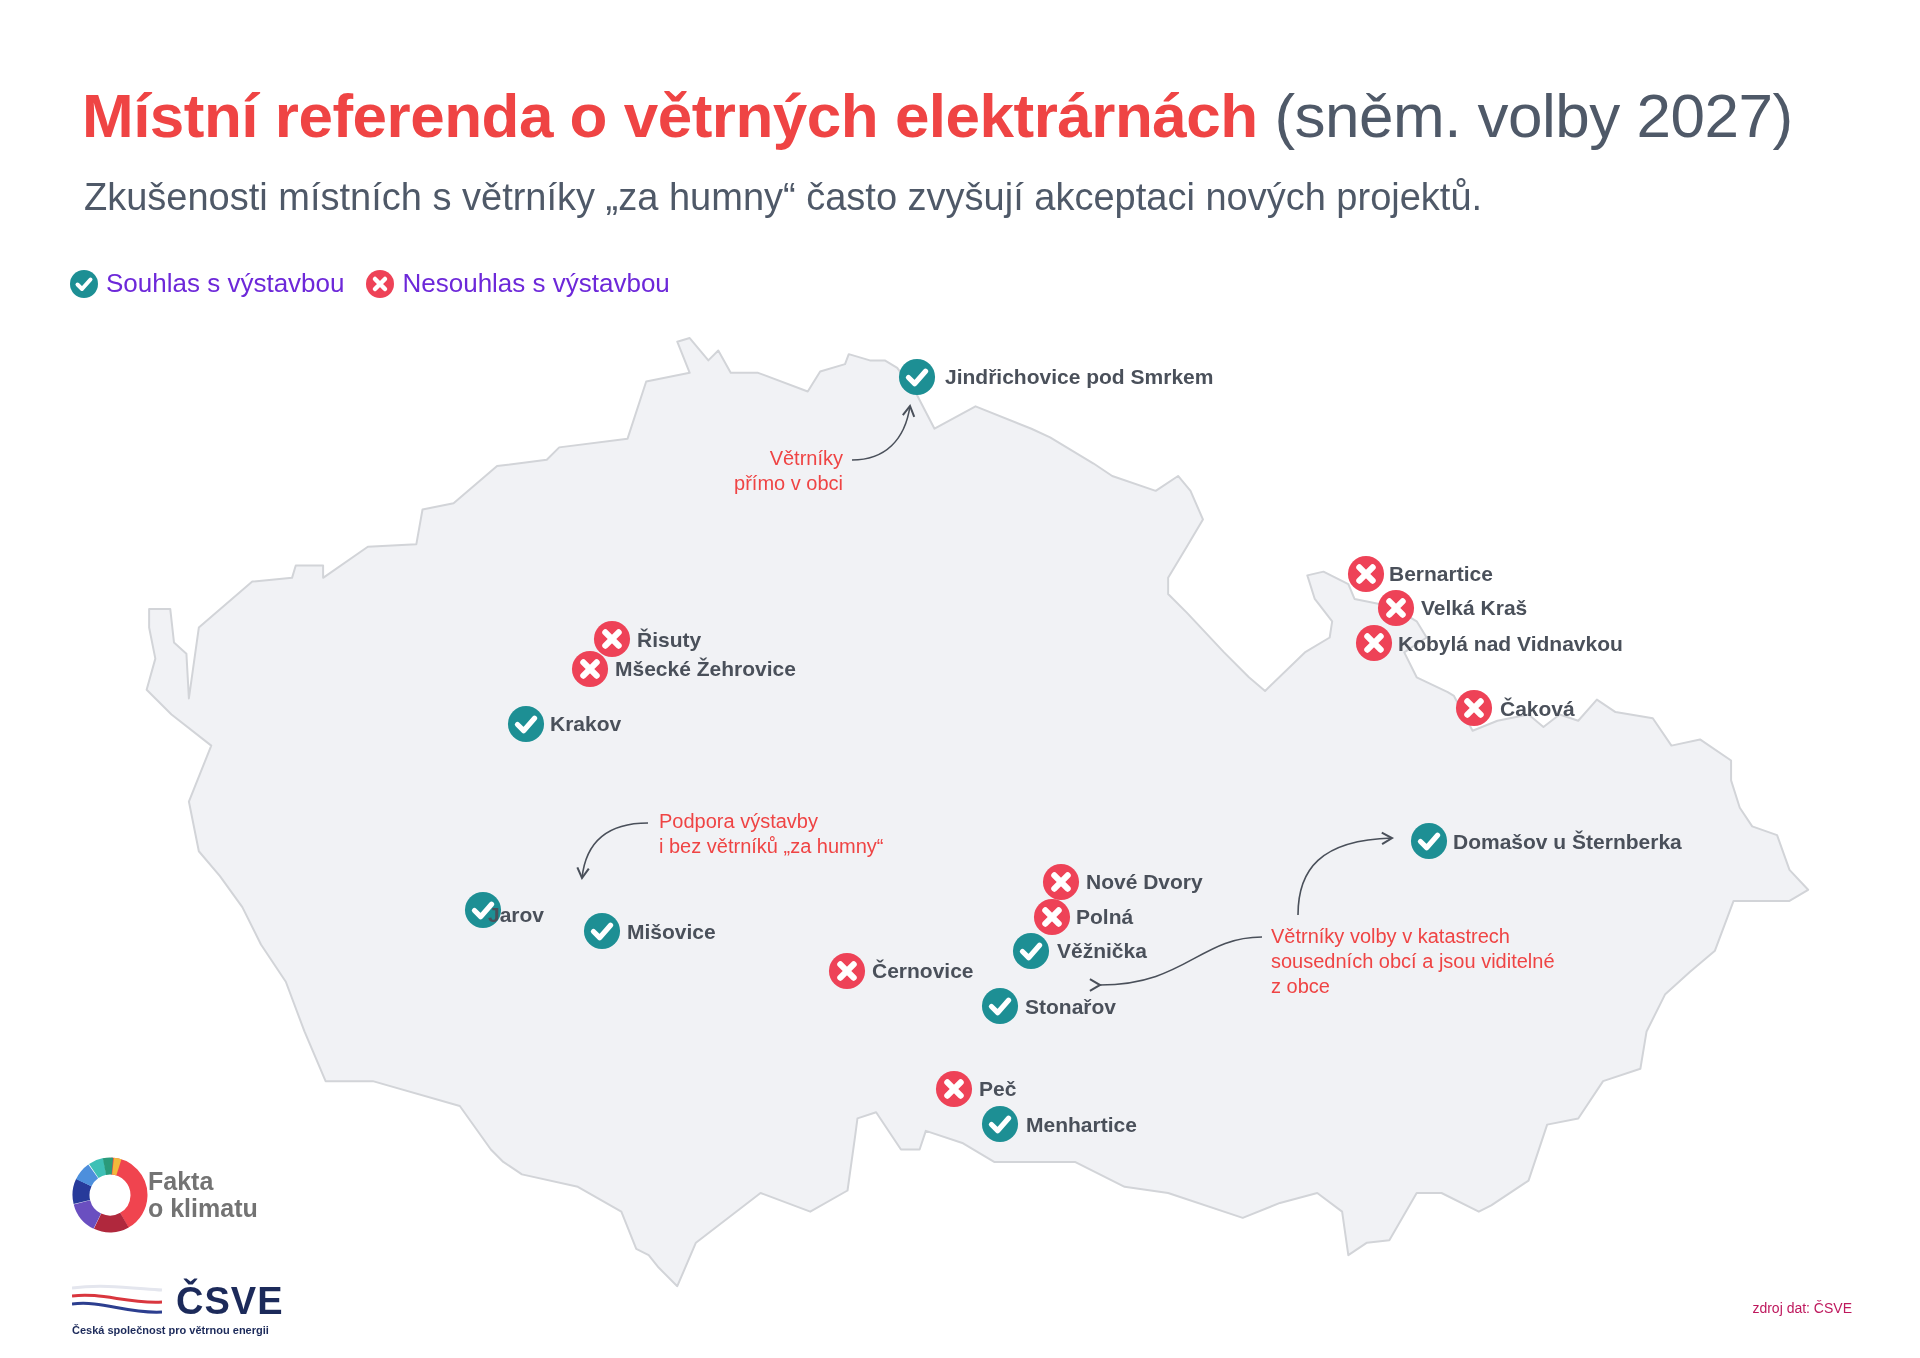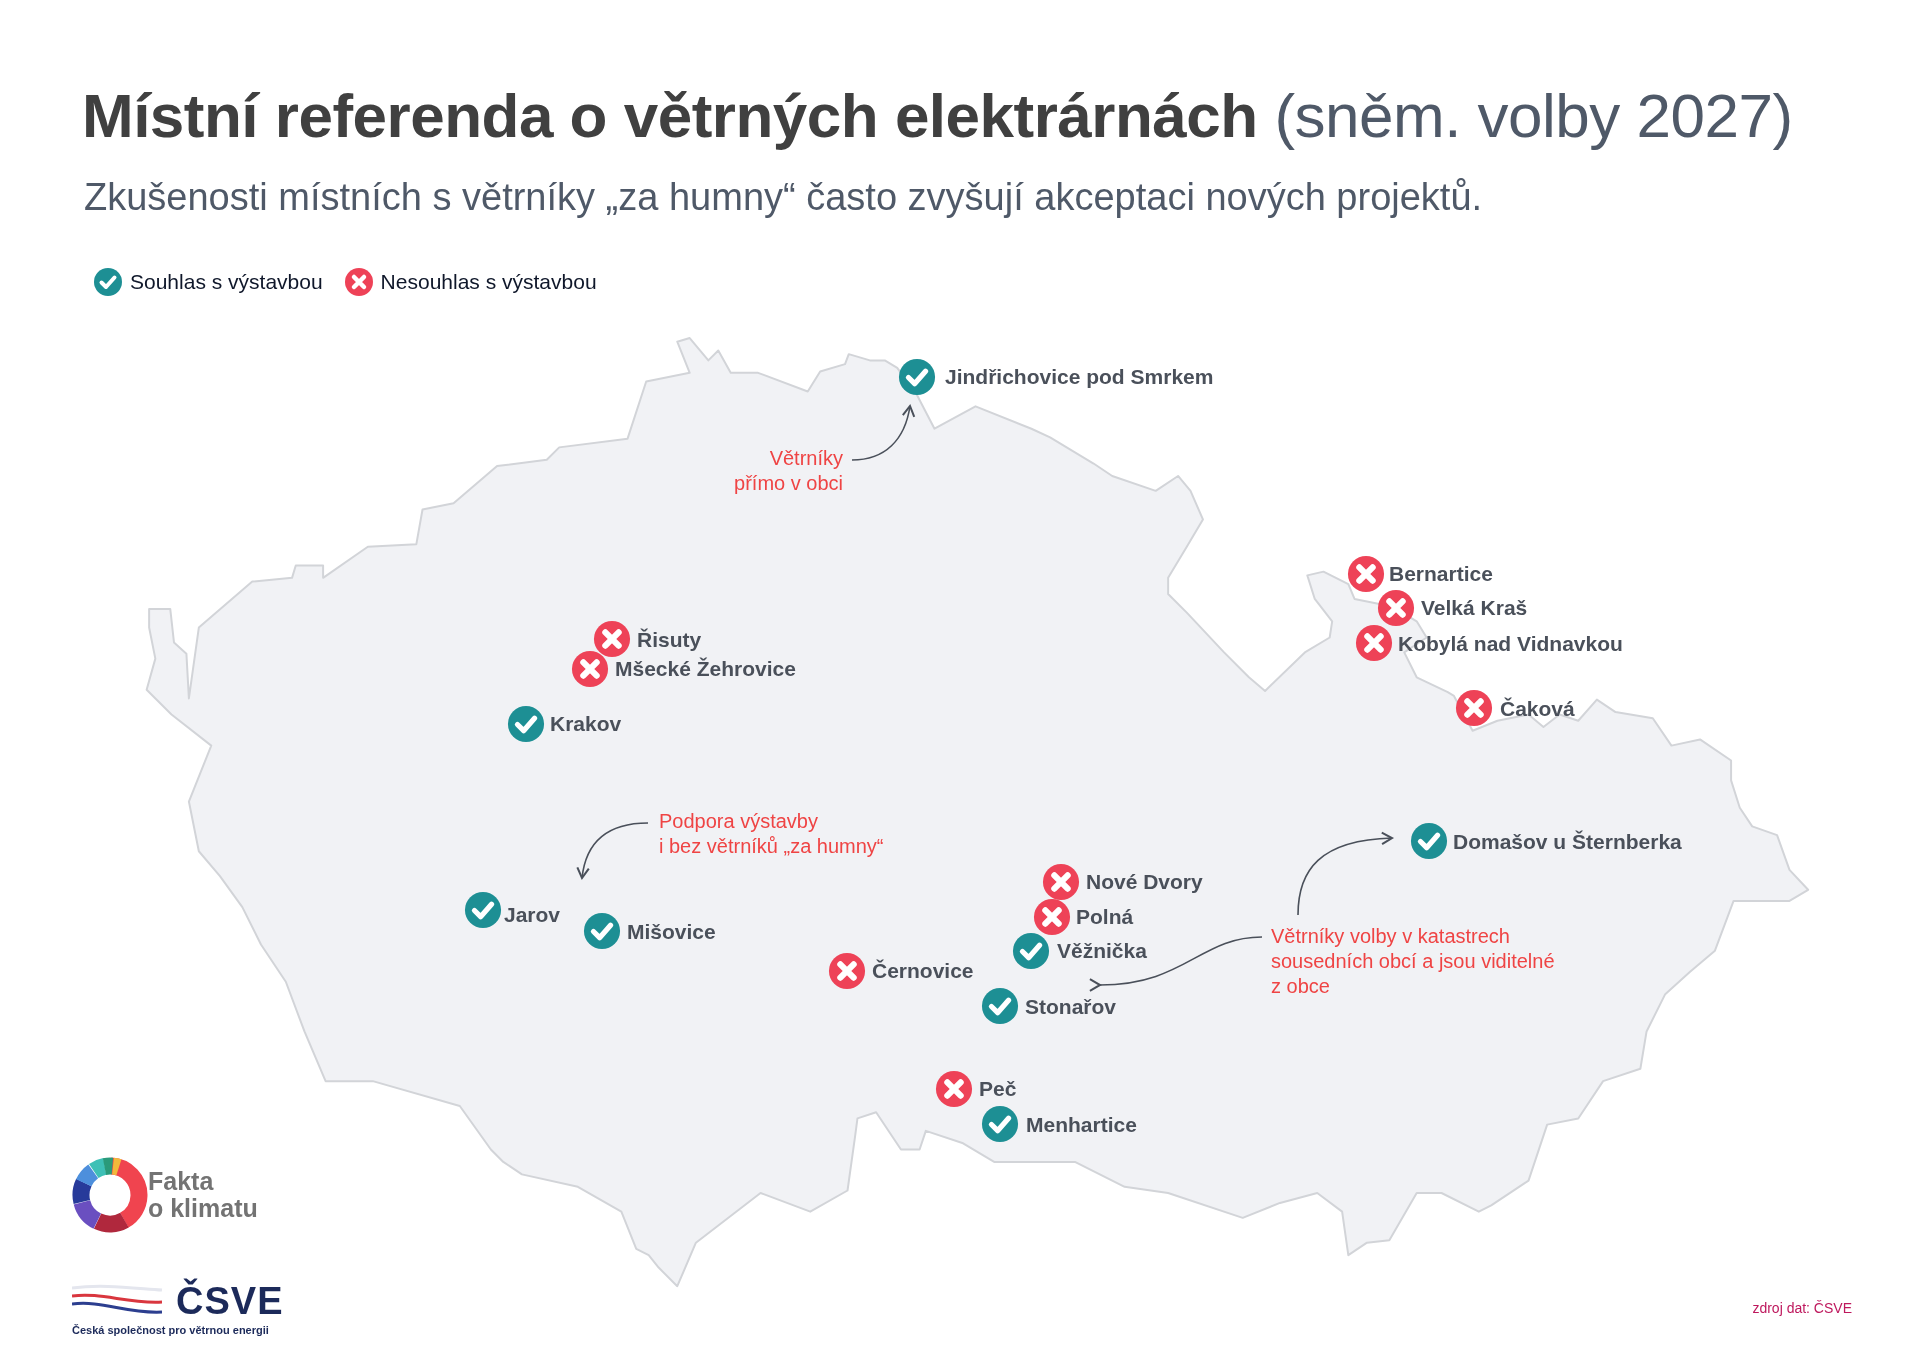--- a/index.html
+++ b/index.html
@@ -1,25 +1,25 @@
 <!DOCTYPE html>
 <html><head>
 <meta charset="utf-8">
 <style>
   html, body { margin: 0; padding: 0; background: #ffffff; }
   body { width: 1920px; height: 1358px; position: relative; overflow: hidden;
          font-family: "Liberation Sans", "DejaVu Sans", sans-serif; color: #3c424b; }
   .title { position: absolute; left: 82px; top: 76px; font-size: 62px; line-height: 80px;
            letter-spacing: -0.5px; white-space: nowrap; }
-  .title .bold { font-weight: 700; color: #404040; margin-top: 33px; }
+  .title .bold { font-weight: 700; color: #ef4444; margin-top: 33px; }
   .title .light { font-weight: 400; color: #4f5968; }
   .subtitle { position: absolute; left: 84px; top: 172px; font-size: 38px; line-height: 50px;
               color: #4f5968; white-space: nowrap; }
-  .legend { position: absolute; left: 94px; top: 268px; display: flex; align-items: center;
-            font-size: 21px; color: #0f172a; }
+  .legend { position: absolute; left: 70px; top: 268px; display: flex; align-items: center;
+            font-size: 26px; color: #6d28d9; }
   .legend-item { display: flex; align-items: center; margin-right: 22px; }
   .legend-item .dot { width: 28px; height: 28px; margin-right: 8px; }
   .map { position: absolute; left: 0; top: 0; }
   .marker-label { position: absolute; font-size: 21px; font-weight: 700; color: #4a505a;
                   white-space: nowrap; line-height: 26px; }
   .annot { position: absolute; font-size: 20px; color: #ef4444; line-height: 25px; white-space: nowrap; }
   .annot.right { text-align: right; }
   .logo-fok { position: absolute; left: 72px; top: 1157px; display: flex; align-items: center; }
   .logo-fok .text { font-size: 25px; font-weight: 700; color: #737373; line-height: 27px; }
   .logo-csve { position: absolute; left: 72px; top: 1270px; margin-top: 12px; }
@@ -96,21 +96,21 @@
   <use href="#crs" x="1377" y="589" width="38" height="38"></use>
   <use href="#crs" x="1355" y="624" width="38" height="38"></use>
   <use href="#crs" x="1455" y="689" width="38" height="38"></use>
   <use href="#chk" x="1410" y="822" width="38" height="38"></use>
 </svg>
 
 <div class="marker-label" style="left:945px;top:364px">Jindřichovice pod Smrkem</div>
 <div class="marker-label" style="left:637px;top:627px">Řisuty</div>
 <div class="marker-label" style="left:615px;top:656px">Mšecké Žehrovice</div>
 <div class="marker-label" style="left:550px;top:711px">Krakov</div>
-<div class="marker-label" style="left:504px;top:902px">Jarov</div>
+<div class="marker-label" style="left:488px;top:902px">Jarov</div>
 <div class="marker-label" style="left:627px;top:919px">Mišovice</div>
 <div class="marker-label" style="left:872px;top:958px">Černovice</div>
 <div class="marker-label" style="left:1086px;top:869px">Nové Dvory</div>
 <div class="marker-label" style="left:1076px;top:904px">Polná</div>
 <div class="marker-label" style="left:1057px;top:938px">Věžnička</div>
 <div class="marker-label" style="left:1025px;top:994px">Stonařov</div>
 <div class="marker-label" style="left:979px;top:1076px">Peč</div>
 <div class="marker-label" style="left:1026px;top:1112px">Menhartice</div>
 <div class="marker-label" style="left:1389px;top:561px">Bernartice</div>
 <div class="marker-label" style="left:1421px;top:595px">Velká Kraš</div>

